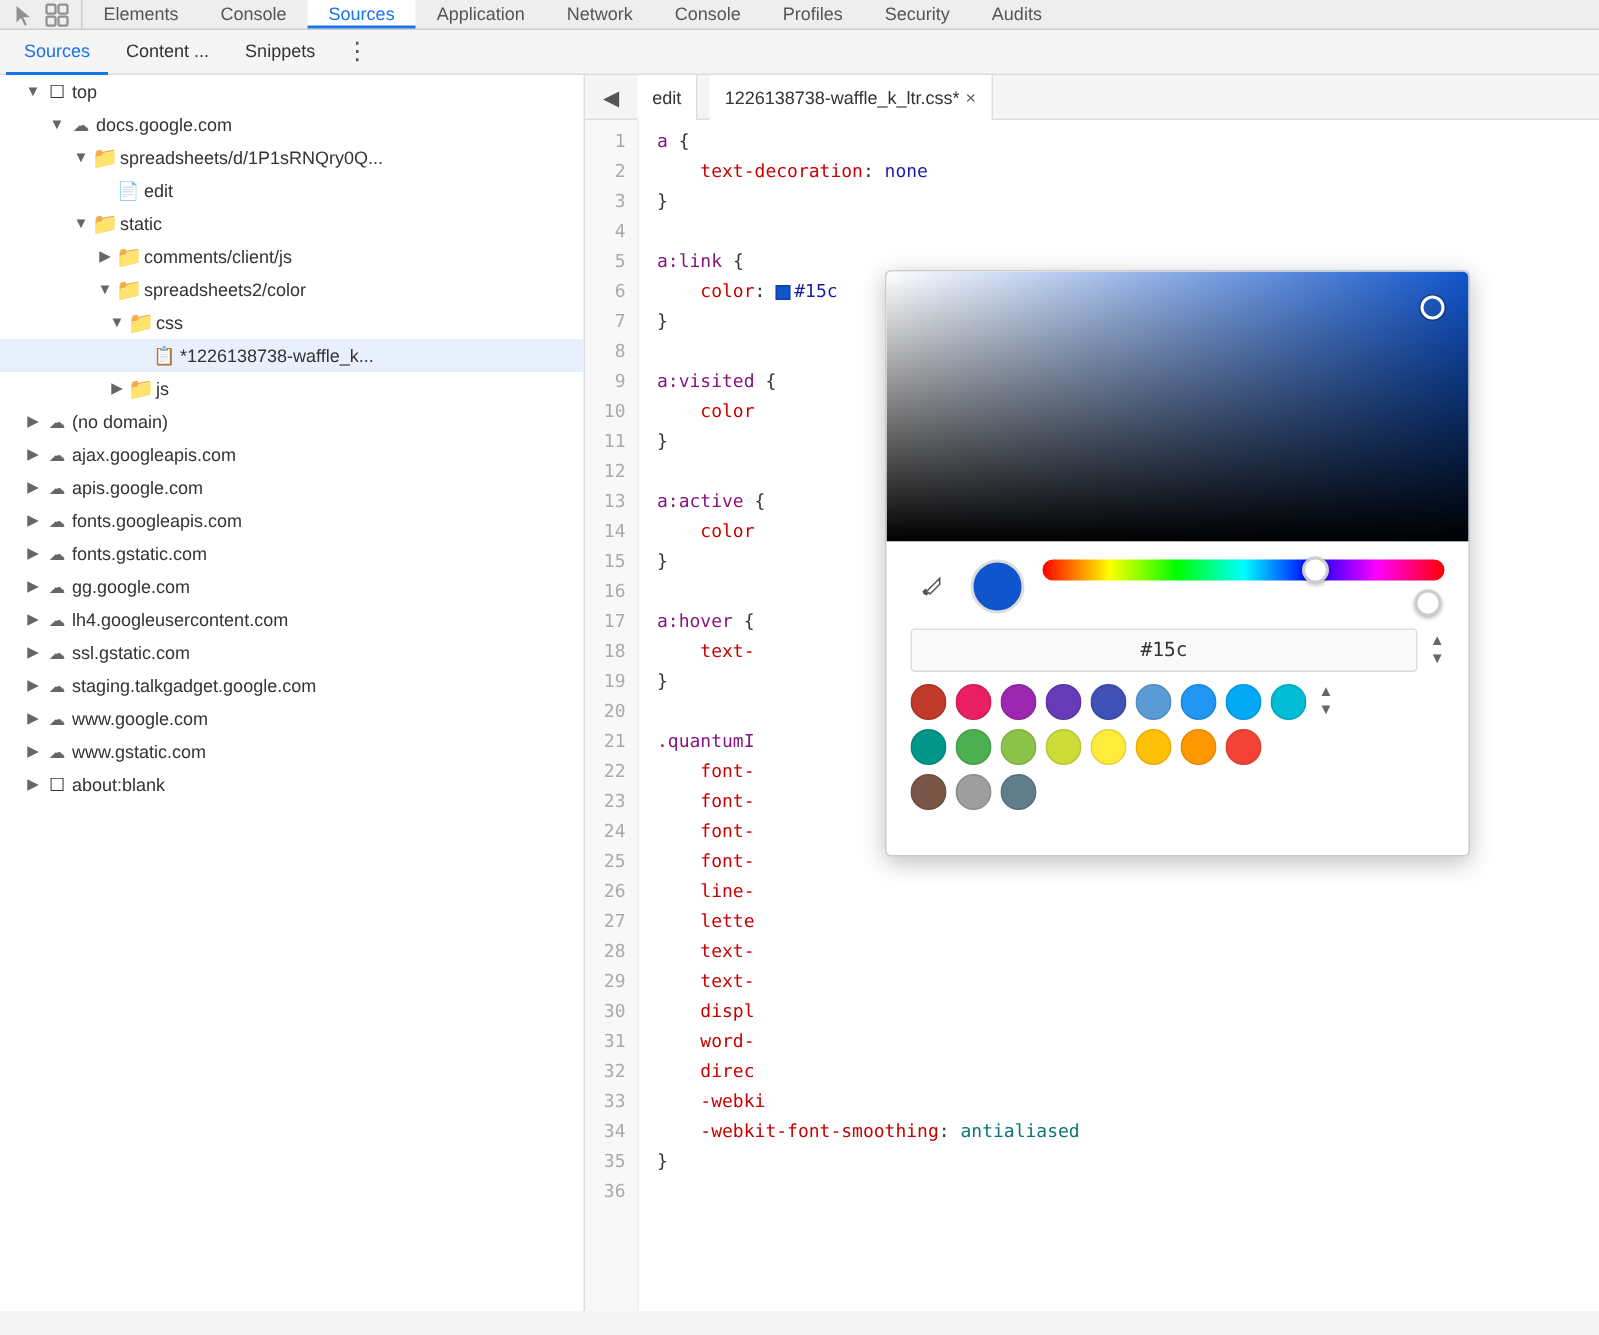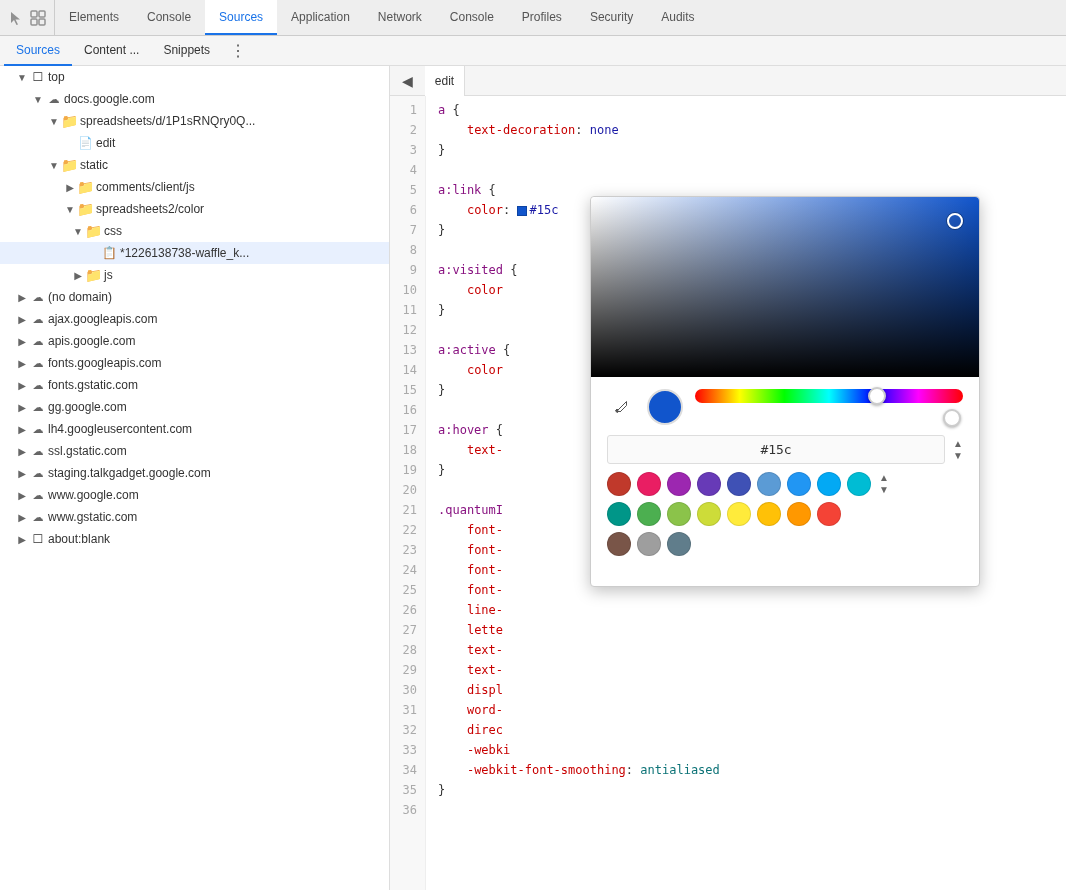--- a/index.html
+++ b/index.html
@@ -1,21 +1,21 @@
 <!DOCTYPE html>
 <html><head>
   <meta charset="utf-8">
   <style>
     * { margin: 0; padding: 0; box-sizing: border-box; }
     body { font-family: -apple-system, BlinkMacSystemFont, 'Segoe UI', sans-serif; font-size: 12px; background: #f5f5f5; color: #333; overflow: hidden; }
 
     
     .devtools-tabs {
       display: flex; align-items: stretch; background: #eee; border-bottom: 1px solid #ccc;
-      height: 36px; font-size: 12px;
+      height: 20px; font-size: 12px;
     }
     .devtools-tab-icons { display: flex; align-items: center; padding: 0 8px; gap: 6px; border-right: 1px solid #ccc; }
     .devtools-tab-icons svg { width: 16px; height: 16px; opacity: 0.6; }
     .devtools-tab {
       padding: 0 14px; display: flex; align-items: center; cursor: pointer; border-bottom: 2px solid transparent;
       color: #555; font-size: 12px; white-space: nowrap;
     }
     .devtools-tab.active { border-bottom: 2px solid #1a73e8; color: #1a73e8; background: #fff; }
 
     
@@ -353,20 +353,24 @@
     </div>
 
   </div>
 
   <div class="code-editor">
 
     <div class="editor-topbar">
       <span class="editor-nav-btn">◀</span>
       <div class="editor-tab">
         <span class="editor-label">edit</span>
+      </div>
+      <div class="editor-tab">
+        <span class="editor-label">1226138738-waffle_k_ltr.css*</span>
+        <span class="close-btn">×</span>
       </div>
     </div>
 
     <div class="code-area">
       <div class="line-numbers">
         <div>1</div>
           <div>2</div>
           <div>3</div>
           <div>4</div>
           <div>5</div>

